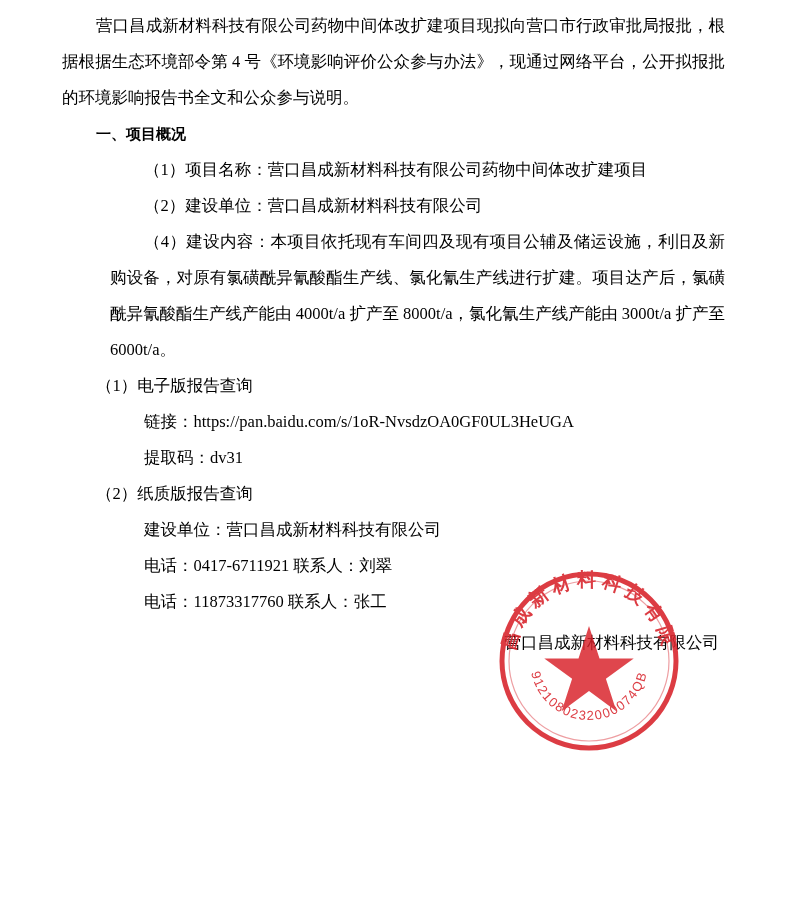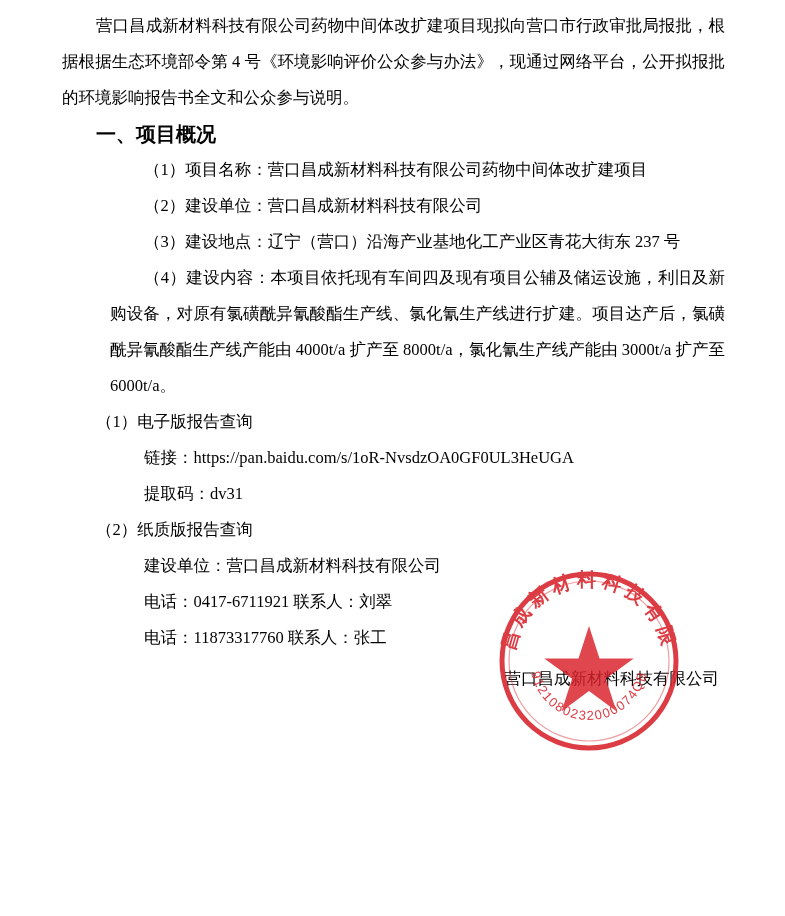--- a/index.html
+++ b/index.html
@@ -25,21 +25,21 @@
     margin: 0;
     font-size: 16.5px;
     line-height: 36px;
     text-align: justify;
     text-justify: inter-ideograph;
   }
   .indent2 { text-indent: 34px; }
   .heading {
     font-weight: bold;
     text-indent: 34px;
-    font-size: 20px;
+    font-size: 15px;
     line-height: 36px;
   }
   .item { text-indent: 34px; margin-left: 48px; }
   .sub { text-indent: 34px; }
   .sign-wrap {
     margin-top: 6px;
     text-align: right;
     padding-right: 6px;
   }
   .sign-line {
@@ -64,21 +64,20 @@
 <body>
 
 <div class="page">
 
   <p class="indent2">营口昌成新材料科技有限公司药物中间体改扩建项目现拟向营口市行政审批局报批，根据根据生态环境部令第 4 号《环境影响评价公众参与办法》，现通过网络平台，公开拟报批的环境影响报告书全文和公众参与说明。</p>
 
   <p class="heading">一、项目概况</p>
 
   <p class="item">（1）项目名称：营口昌成新材料科技有限公司药物中间体改扩建项目</p>
   <p class="item">（2）建设单位：营口昌成新材料科技有限公司</p>
-  <p class="item">（3）建设地点：辽宁（营口）沿海产业基地化工产业区青花大街东 237 号</p>
   <p class="item">（4）建设内容：本项目依托现有车间四及现有项目公辅及储运设施，利旧及新购设备，对原有氯磺酰异氰酸酯生产线、氯化氰生产线进行扩建。项目达产后，氯磺酰异氰酸酯生产线产能由 4000t/a 扩产至 8000t/a，氯化氰生产线产能由 3000t/a 扩产至 6000t/a。</p>
 
 
   <p class="sub">（1）电子版报告查询</p>
   <p class="item latin">链接：https://pan.baidu.com/s/1oR-NvsdzOA0GF0UL3HeUGA</p>
   <p class="item">提取码：dv31</p>
 
   <p class="sub">（2）纸质版报告查询</p>
   <p class="item">建设单位：营口昌成新材料科技有限公司</p>
   <p class="item">电话：0417-6711921  联系人：刘翠</p>

